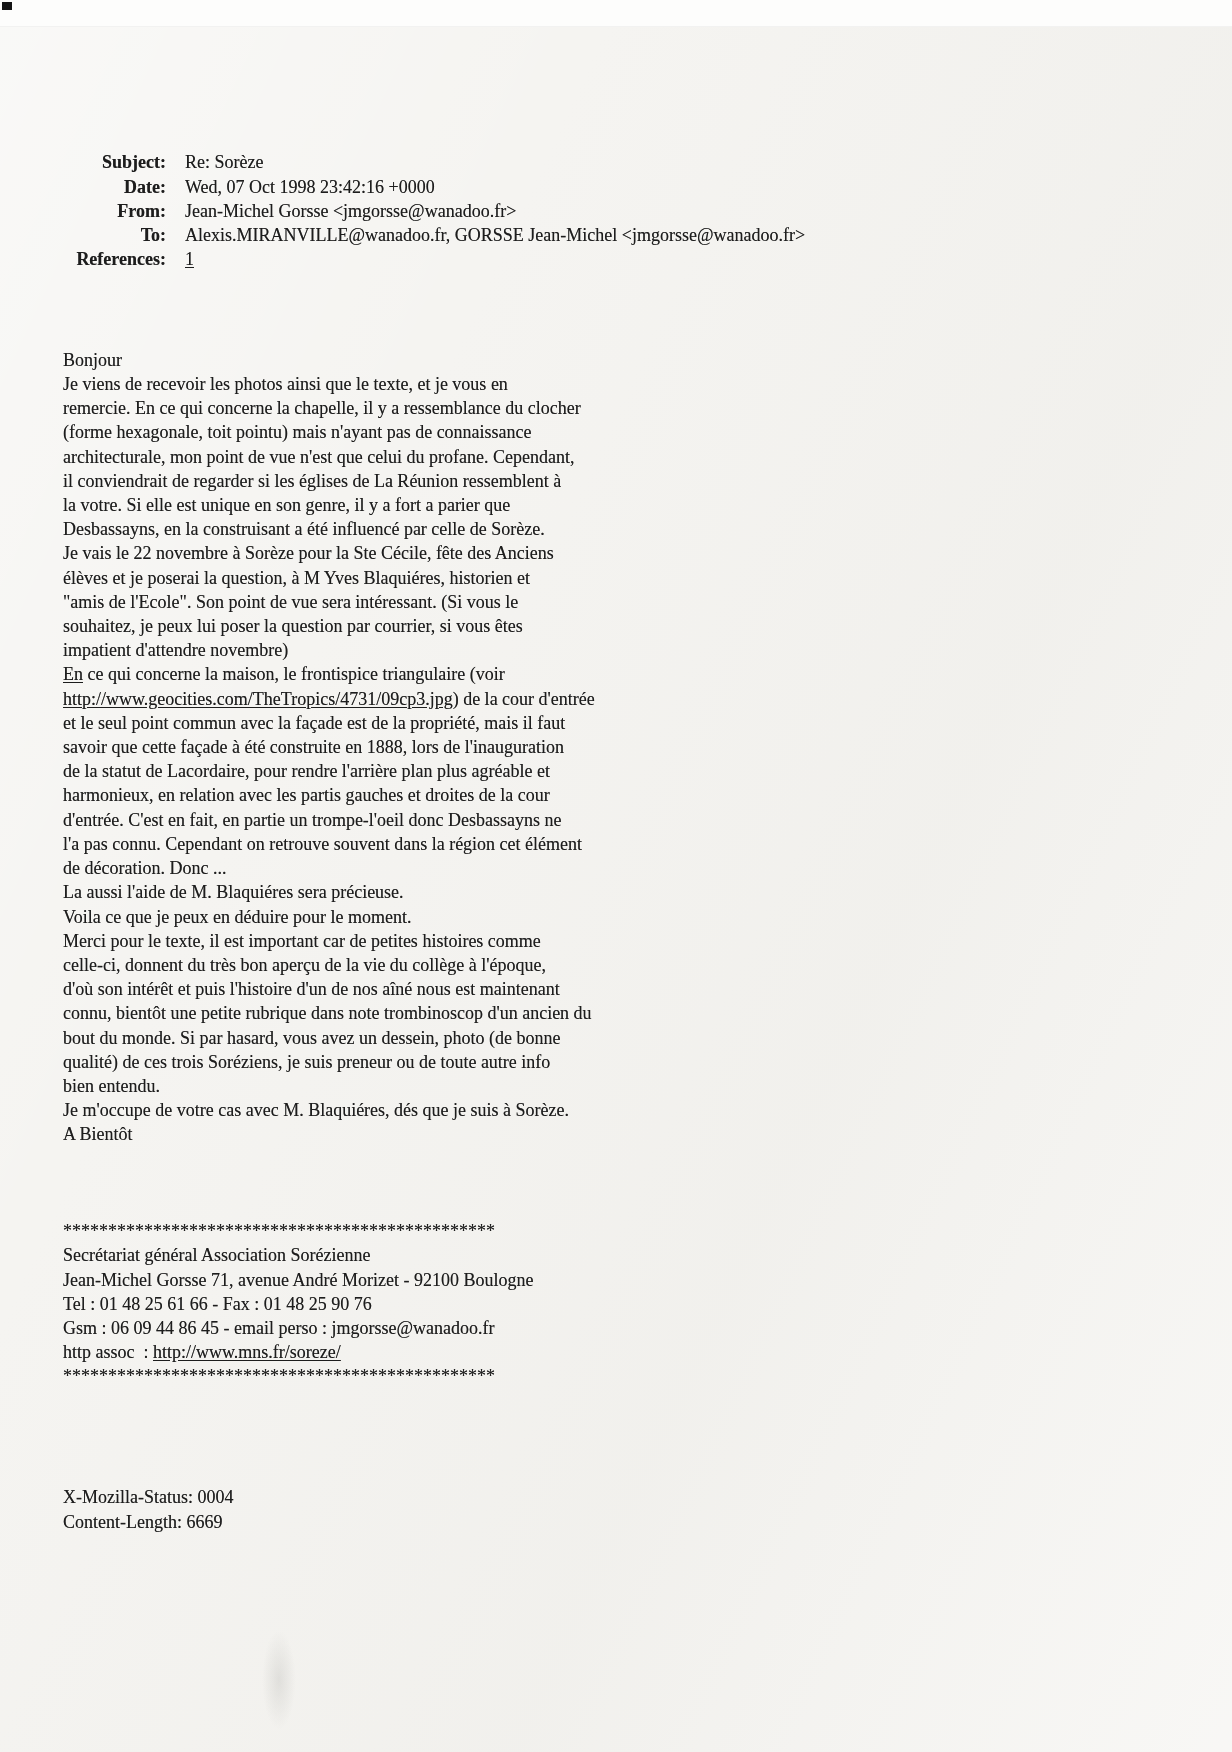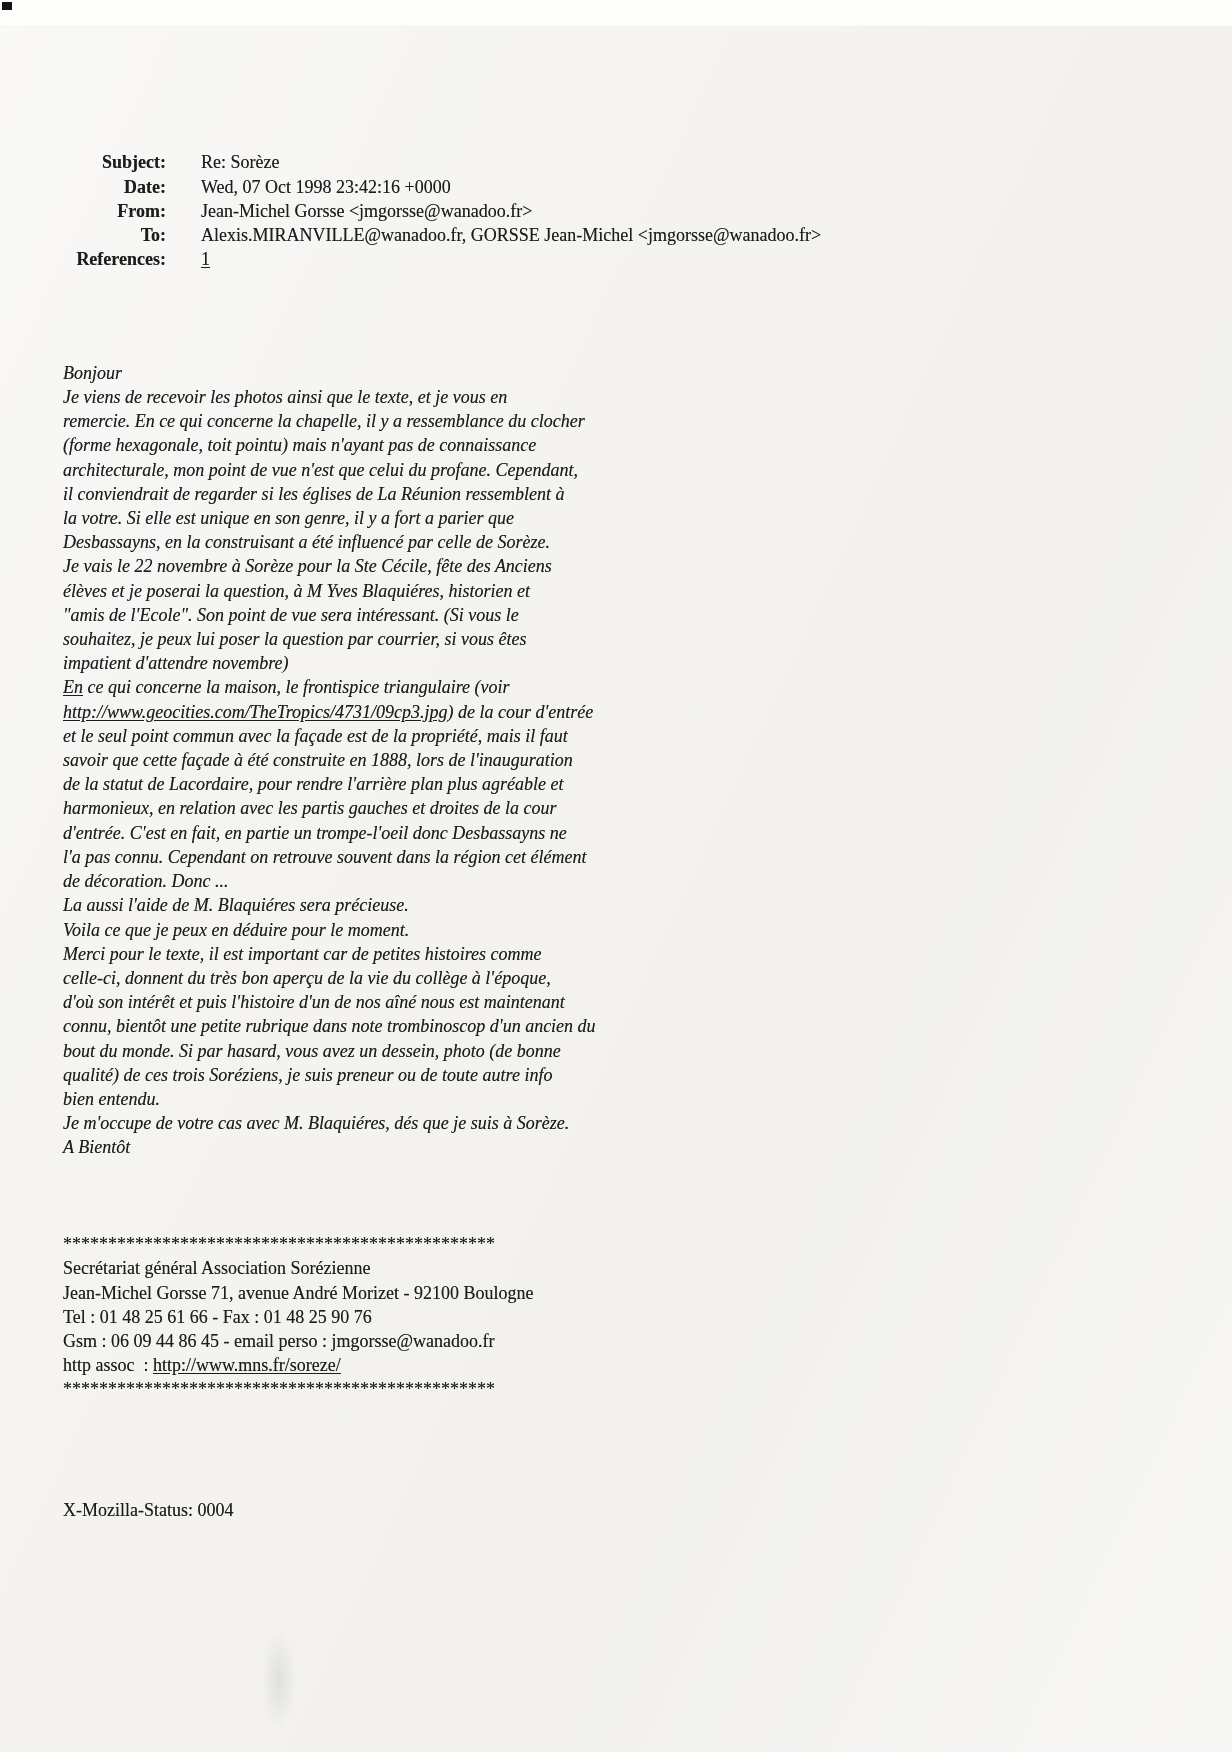--- a/index.html
+++ b/index.html
@@ -41,42 +41,42 @@
   .content {
     position: absolute;
     left: 63px;
     top: 102px;
     width: 1100px;
     font-size: 18px;
     line-height: 24.2px;
     white-space: pre;
     text-shadow: 0 0 0.5px rgba(30,30,30,0.55);
   }
-  .header-row { display: flex; gap: 16px; }
+  .header-row { display: flex; }
   .hlabel {
     display: inline-block;
     width: 103px;
     text-align: right;
     font-weight: bold;
     flex: 0 0 auto;
   }
   .hvalue { margin-left: 19px; }
-  .email-body { margin-top: 41px; font-style: italic; }
+  .email-body { margin-top: 28px; }
   .signature-block { margin-top: 0; }
   .status-block { margin-top: 0; }
   .text-line { min-height: 24.2px; }
   .u { text-decoration: underline; text-underline-offset: 2px; }
 </style>
 </head>
 <body>
 
 <div class="page">
   <div class="top-band"></div>
   <div class="corner-mark"></div>
   <div class="smudge"></div>
 
   <div class="content">
     <div class="email-header"><div class="header-row"><span class="hlabel">Subject:</span><span class="hvalue">Re: Sorèze</span></div><div class="header-row"><span class="hlabel">Date:</span><span class="hvalue">Wed, 07 Oct 1998 23:42:16 +0000</span></div><div class="header-row"><span class="hlabel">From:</span><span class="hvalue">Jean-Michel Gorsse &lt;jmgorsse@wanadoo.fr&gt;</span></div><div class="header-row"><span class="hlabel">To:</span><span class="hvalue">Alexis.MIRANVILLE@wanadoo.fr, GORSSE Jean-Michel &lt;jmgorsse@wanadoo.fr&gt;</span></div><div class="header-row"><span class="hlabel">References:</span><span class="hvalue u">1</span></div></div>
     <div class="email-body"><div class="text-line"><span>Bonjour</span></div><div class="text-line"><span>Je viens de recevoir les photos ainsi que le texte, et je vous en</span></div><div class="text-line"><span>remercie. En ce qui concerne la chapelle, il y a ressemblance du clocher</span></div><div class="text-line"><span>(forme hexagonale, toit pointu) mais n'ayant pas de connaissance</span></div><div class="text-line"><span>architecturale, mon point de vue n'est que celui du profane. Cependant,</span></div><div class="text-line"><span>il conviendrait de regarder si les églises de La Réunion ressemblent à</span></div><div class="text-line"><span>la votre. Si elle est unique en son genre, il y a fort a parier que</span></div><div class="text-line"><span>Desbassayns, en la construisant a été influencé par celle de Sorèze.</span></div><div class="text-line"><span>Je vais le 22 novembre à Sorèze pour la Ste Cécile, fête des Anciens</span></div><div class="text-line"><span>élèves et je poserai la question, à M Yves Blaquiéres, historien et</span></div><div class="text-line"><span>"amis de l'Ecole". Son point de vue sera intéressant. (Si vous le</span></div><div class="text-line"><span>souhaitez, je peux lui poser la question par courrier, si vous êtes</span></div><div class="text-line"><span>impatient d'attendre novembre)</span></div><div class="text-line"><span class="u">En</span><span> ce qui concerne la maison, le frontispice triangulaire (voir</span></div><div class="text-line"><span class="u">http://www.geocities.com/TheTropics/4731/09cp3.jpg</span><span>) de la cour d'entrée</span></div><div class="text-line"><span>et le seul point commun avec la façade est de la propriété, mais il faut</span></div><div class="text-line"><span>savoir que cette façade à été construite en 1888, lors de l'inauguration</span></div><div class="text-line"><span>de la statut de Lacordaire, pour rendre l'arrière plan plus agréable et</span></div><div class="text-line"><span>harmonieux, en relation avec les partis gauches et droites de la cour</span></div><div class="text-line"><span>d'entrée. C'est en fait, en partie un trompe-l'oeil donc Desbassayns ne</span></div><div class="text-line"><span>l'a pas connu. Cependant on retrouve souvent dans la région cet élément</span></div><div class="text-line"><span>de décoration. Donc ...</span></div><div class="text-line"><span>La aussi l'aide de M. Blaquiéres sera précieuse.</span></div><div class="text-line"><span>Voila ce que je peux en déduire pour le moment.</span></div><div class="text-line"><span>Merci pour le texte, il est important car de petites histoires comme</span></div><div class="text-line"><span>celle-ci, donnent du très bon aperçu de la vie du collège à l'époque,</span></div><div class="text-line"><span>d'où son intérêt et puis l'histoire d'un de nos aîné nous est maintenant</span></div><div class="text-line"><span>connu, bientôt une petite rubrique dans note trombinoscop d'un ancien du</span></div><div class="text-line"><span>bout du monde. Si par hasard, vous avez un dessein, photo (de bonne</span></div><div class="text-line"><span>qualité) de ces trois Soréziens, je suis preneur ou de toute autre info</span></div><div class="text-line"><span>bien entendu.</span></div><div class="text-line"><span>Je m'occupe de votre cas avec M. Blaquiéres, dés que je suis à Sorèze.</span></div><div class="text-line"><span>A Bientôt</span></div></div>
     <div class="signature-block"><div class="text-line">&nbsp;</div><div class="text-line"><span>************************************************</span></div><div class="text-line"><span>Secrétariat général Association Sorézienne</span></div><div class="text-line"><span>Jean-Michel Gorsse 71, avenue André Morizet - 92100 Boulogne</span></div><div class="text-line"><span>Tel : 01 48 25 61 66 - Fax : 01 48 25 90 76</span></div><div class="text-line"><span>Gsm : 06 09 44 86 45 - email perso : jmgorsse@wanadoo.fr</span></div><div class="text-line"><span>http assoc  : </span><span class="u">http://www.mns.fr/soreze/</span></div><div class="text-line"><span>************************************************</span></div></div>
-    <div class="status-block"><div class="text-line">&nbsp;</div><div class="text-line">&nbsp;</div><div class="text-line"><span>X-Mozilla-Status: 0004</span></div></div>
+    <div class="status-block"><div class="text-line">&nbsp;</div><div class="text-line">&nbsp;</div><div class="text-line"><span>X-Mozilla-Status: 0004</span></div><div class="text-line"><span>Content-Length: 6669</span></div></div>
   </div>
 </div>
 
 </body></html>

